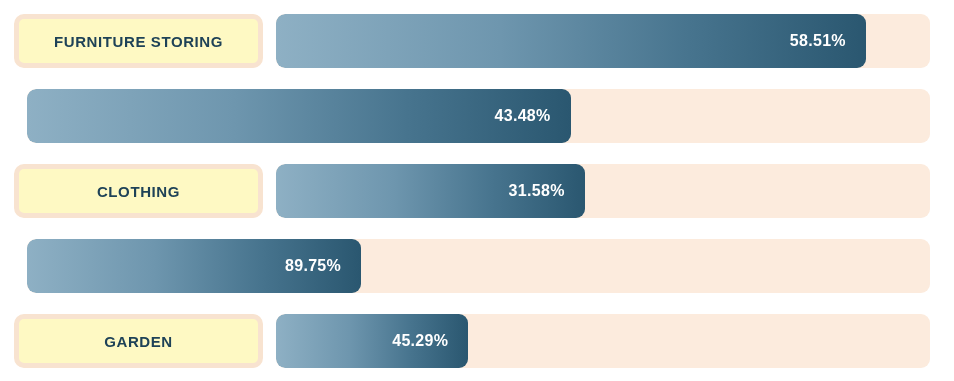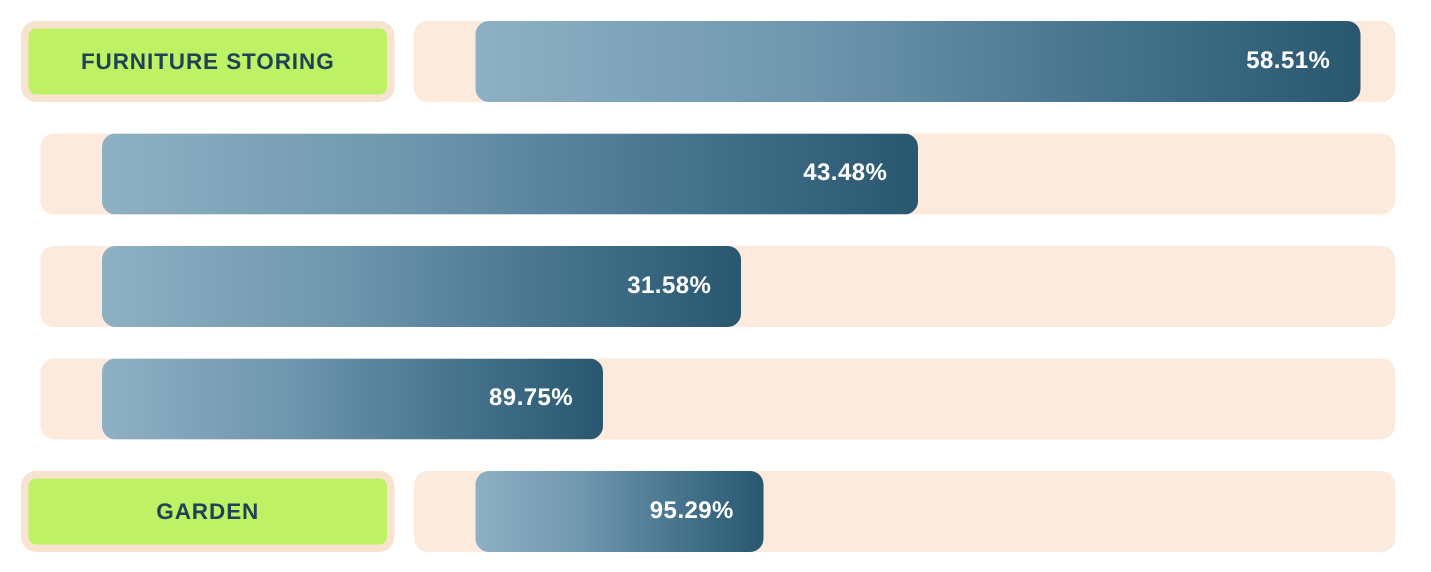--- a/index.html
+++ b/index.html
@@ -29,21 +29,21 @@
     margin-bottom: 21px;
   }
   .bar-row:last-child {
     margin-bottom: 0;
   }
   .row-label-pill {
     width: 249px;
     height: 54px;
     box-sizing: border-box;
     flex: 0 0 249px;
-    background: #bef264;
+    background: #fef9c3;
     border: 5px solid #f8e3d0;
     border-radius: 10px;
     display: flex;
     align-items: center;
     justify-content: center;
     overflow: hidden;
   }
   .row-label-text {
     color: #1e4257;
     font-size: 15px;
@@ -65,21 +65,20 @@
   .bar-fill {
     height: 54px;
     border-radius: 9px;
     background: linear-gradient(90deg, #8eb0c4 0%, #6e96ae 38%, #47748e 70%, #2a5770 100%);
     display: flex;
     align-items: center;
     justify-content: flex-end;
     box-sizing: border-box;
     padding-right: 20px;
     min-width: 60px;
-    margin-left: 41px;
   }
   .bar-value-text {
     color: #ffffff;
     font-size: 16px;
     font-weight: bold;
     letter-spacing: 0.3px;
     white-space: nowrap;
     line-height: 1;
   }
 </style>
@@ -101,20 +100,23 @@
 
   <div class="bar-row">
     <div class="bar-track">
       <div class="bar-fill" style="width: 60.2%;">
         <span class="bar-value-text">43.48%</span>
       </div>
     </div>
   </div>
 
   <div class="bar-row">
+    <div class="row-label-pill">
+      <span class="row-label-text">CLOTHING</span>
+    </div>
     <div class="bar-track">
       <div class="bar-fill" style="width: 47.2%;">
         <span class="bar-value-text">31.58%</span>
       </div>
     </div>
   </div>
 
   <div class="bar-row">
     <div class="bar-track">
       <div class="bar-fill" style="width: 37%;">
@@ -122,18 +124,18 @@
       </div>
     </div>
   </div>
 
   <div class="bar-row">
     <div class="row-label-pill">
       <span class="row-label-text">GARDEN</span>
     </div>
     <div class="bar-track">
       <div class="bar-fill" style="width: 29.4%;">
-        <span class="bar-value-text">95.29%</span>
+        <span class="bar-value-text">45.29%</span>
       </div>
     </div>
   </div>
 
 </div>
 
 </body></html>

